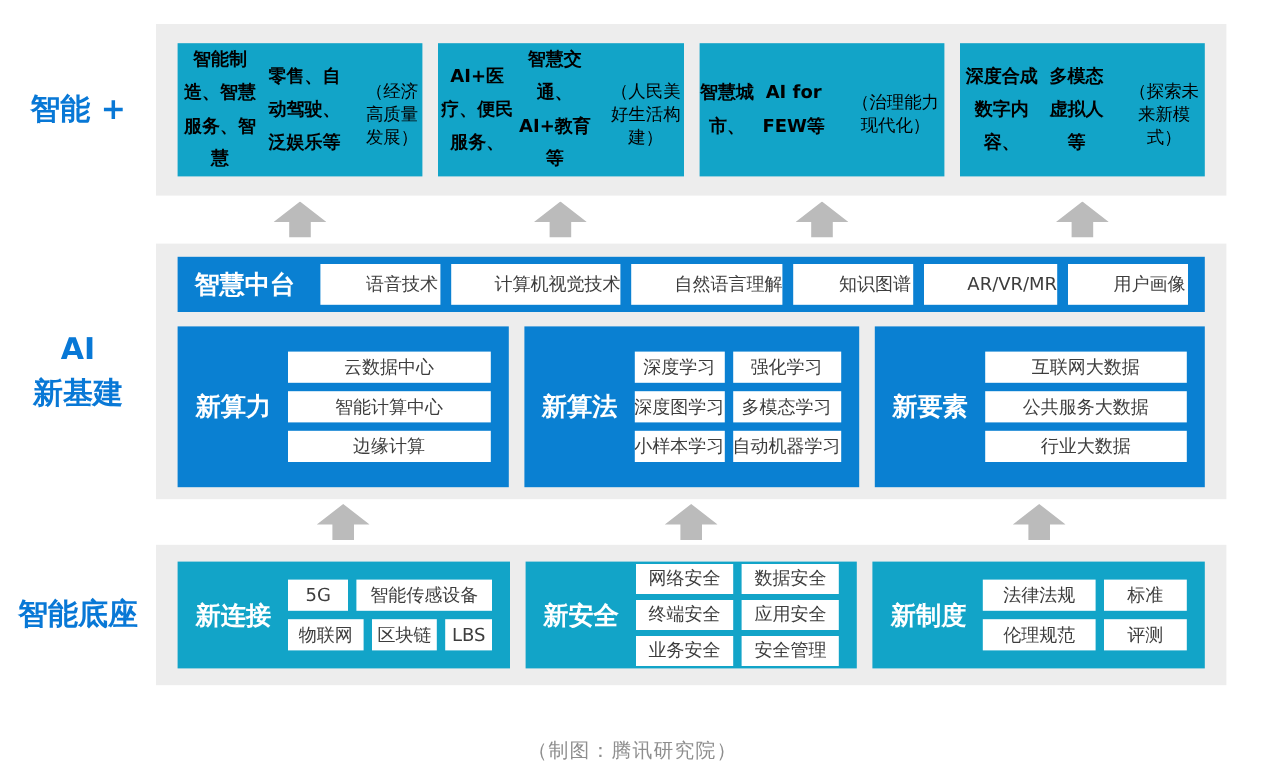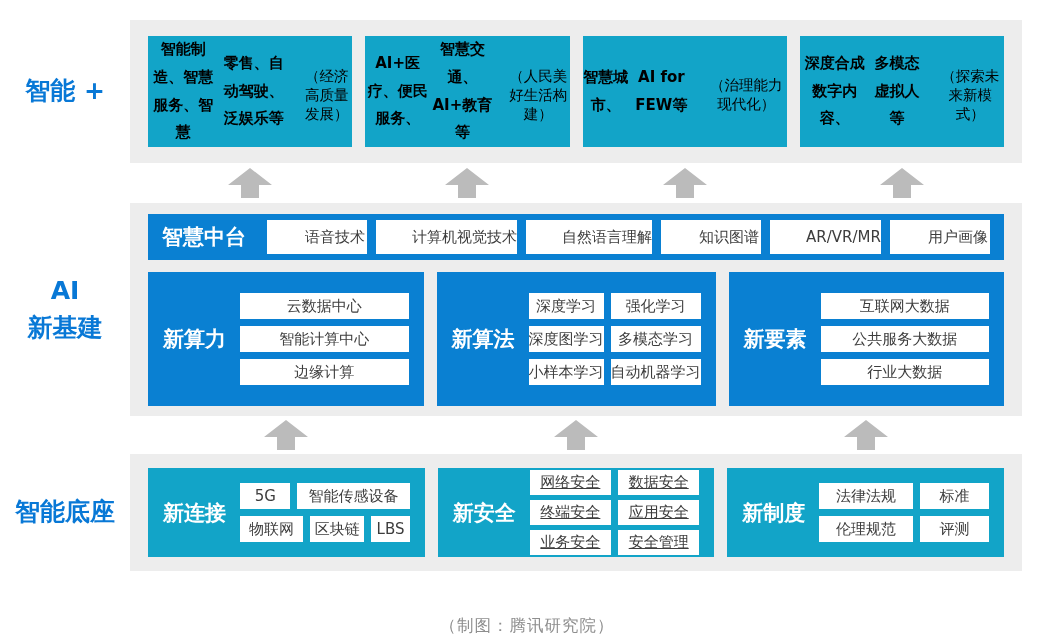--- a/index.html
+++ b/index.html
@@ -63,21 +63,21 @@
     font-size:15px;font-weight:500;color:var(--celltext);white-space:nowrap;
   }
   .cells-grid2{flex:1;display:grid;grid-template-columns:0.92fr 1.08fr;gap:7px;}
   
   .band-bottom .band{display:flex;gap:13px;padding:14px 18px;}
   .rows{flex:1;display:flex;flex-direction:column;gap:7px;justify-content:center;}
   .row{display:flex;gap:7px;}
   .row .cell{flex:1;}
   .cell.f06{flex:0.62;} .cell.f14{flex:1.38;} .cell.f115{flex:1.15;} .cell.f07{flex:0.7;}
   .rows.tight{gap:5px;}
-  .rows.tight .cell{height:25px;text-decoration:underline;}
+  .rows.tight .cell{height:25px;}
   .grid-inst{flex:1;display:grid;grid-template-columns:1.35fr 1fr;gap:7px;}
   
   .caption{margin-top:44px;text-align:center;color:var(--caption);font-size:16.5px;letter-spacing:1px;}
 </style>
 </head>
 <body>
 
 <div class="page">
 
   <section class="band-row band-top">

